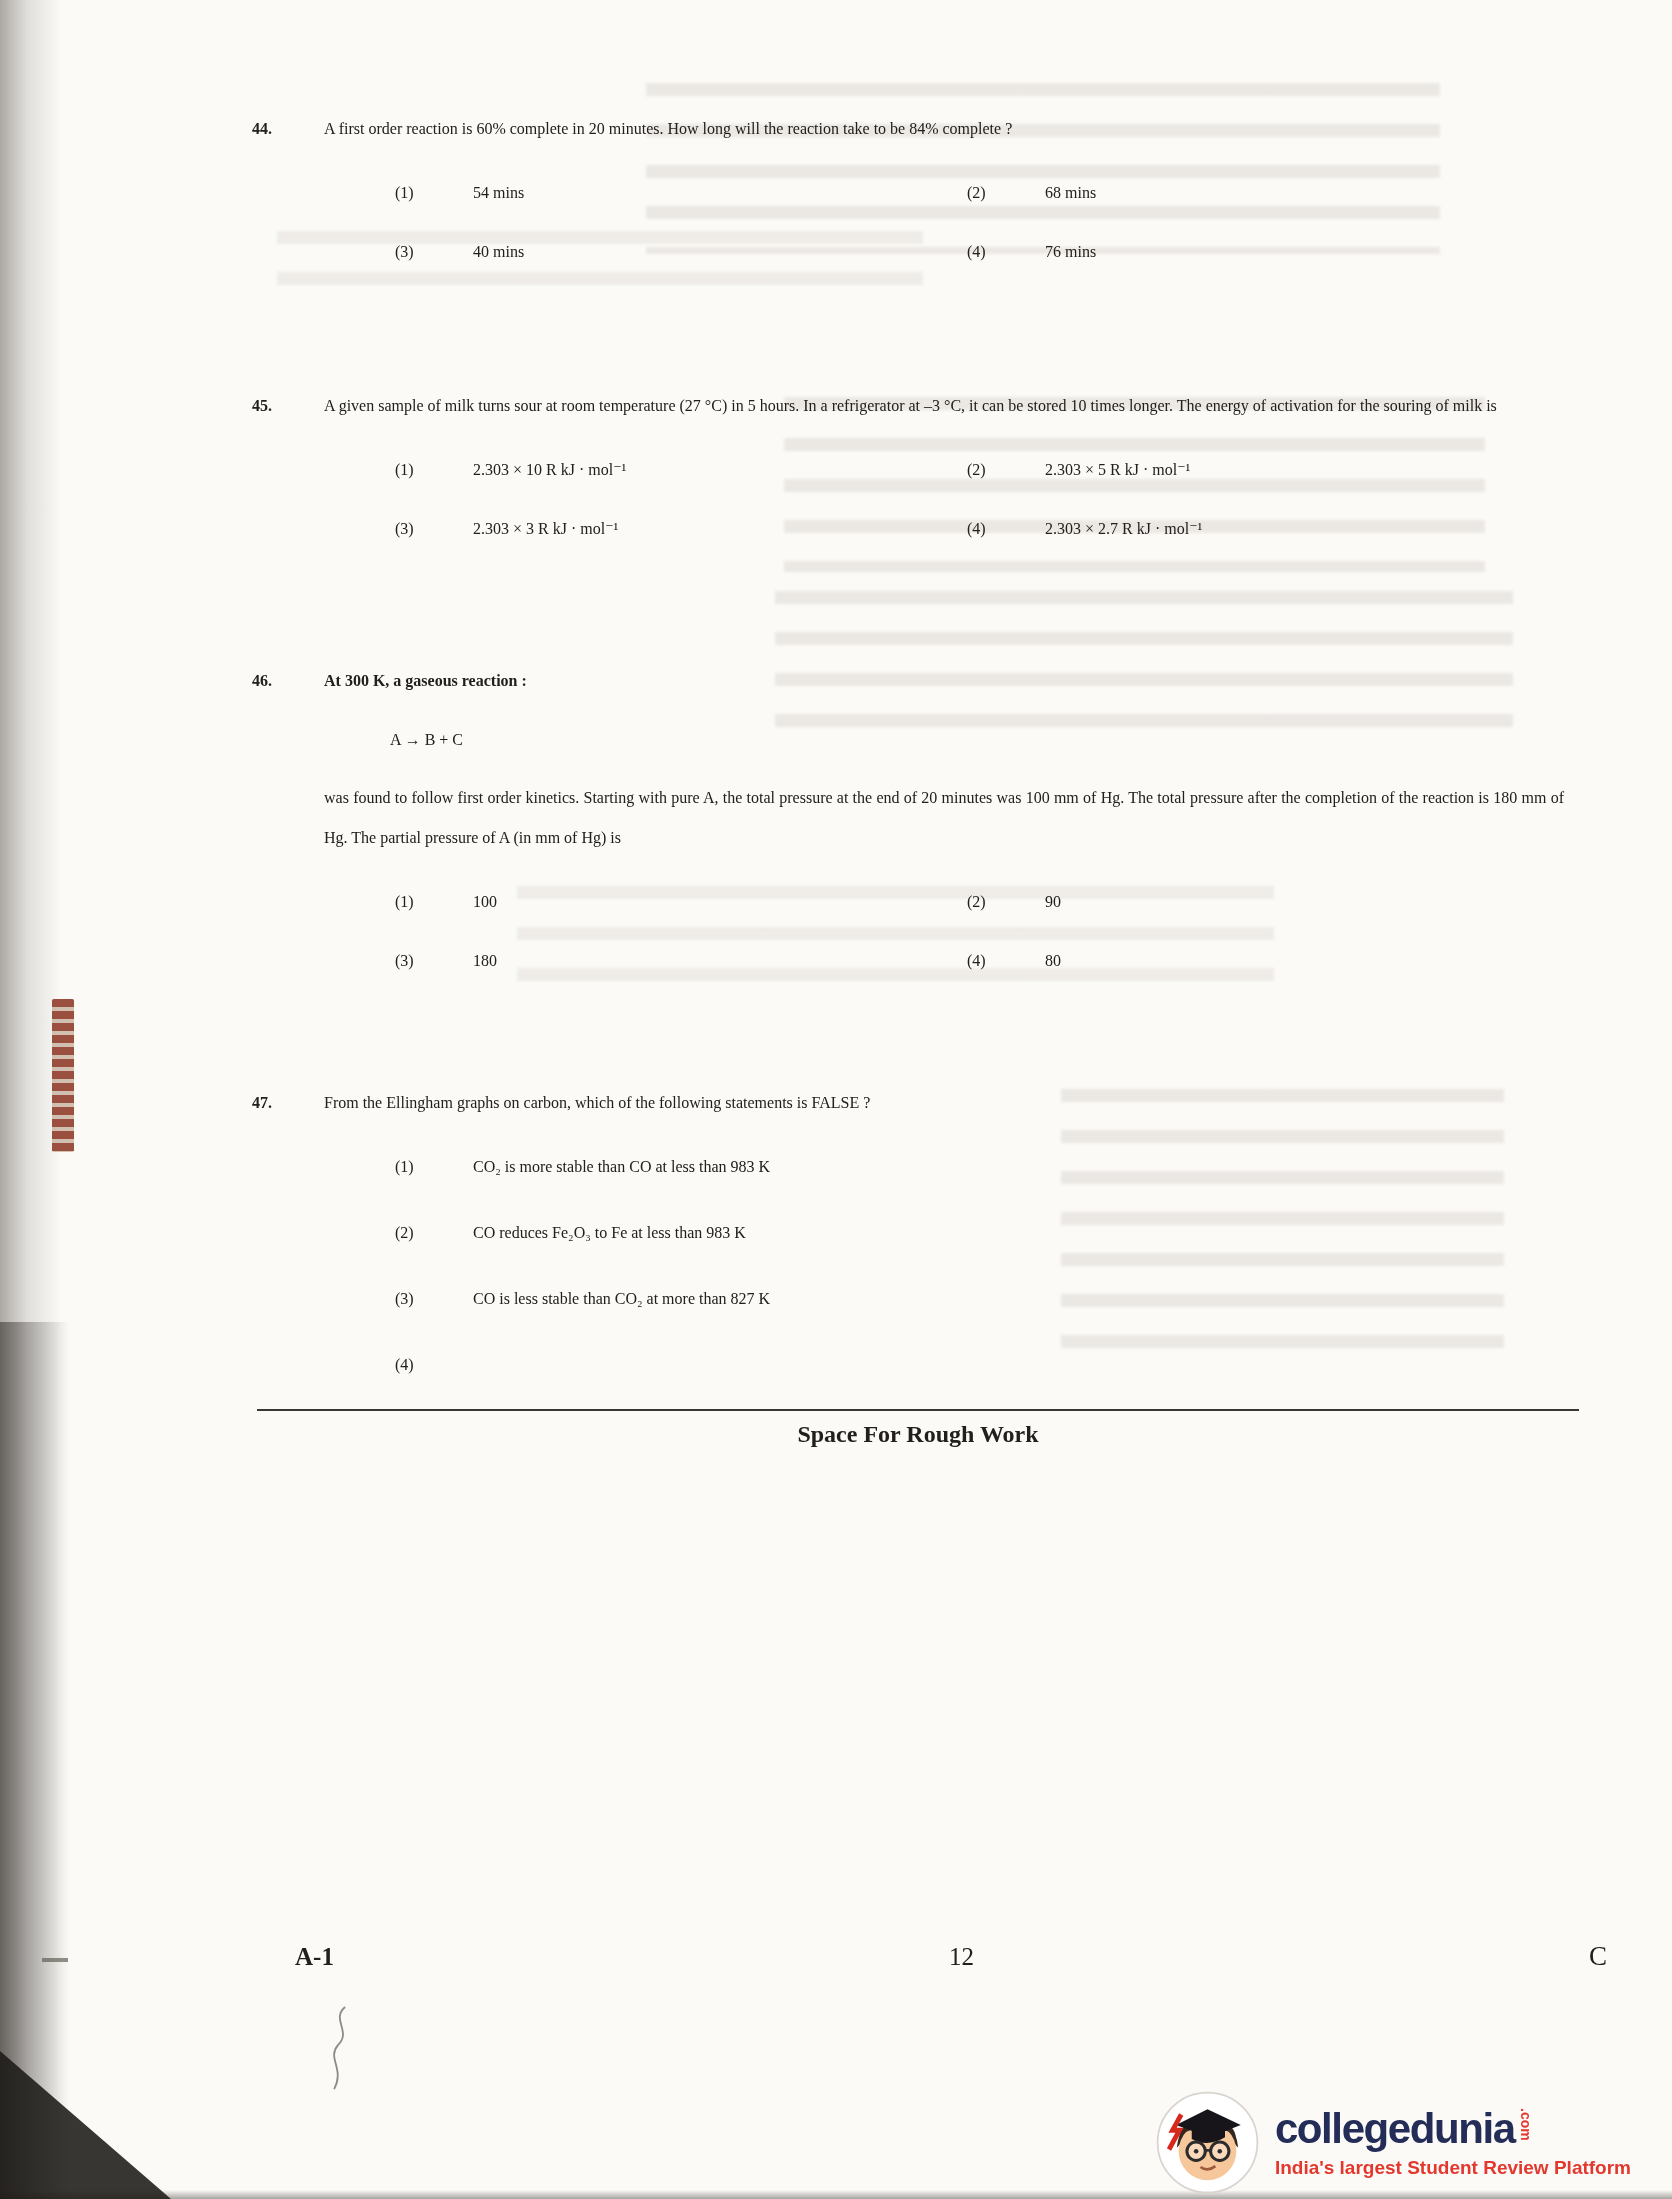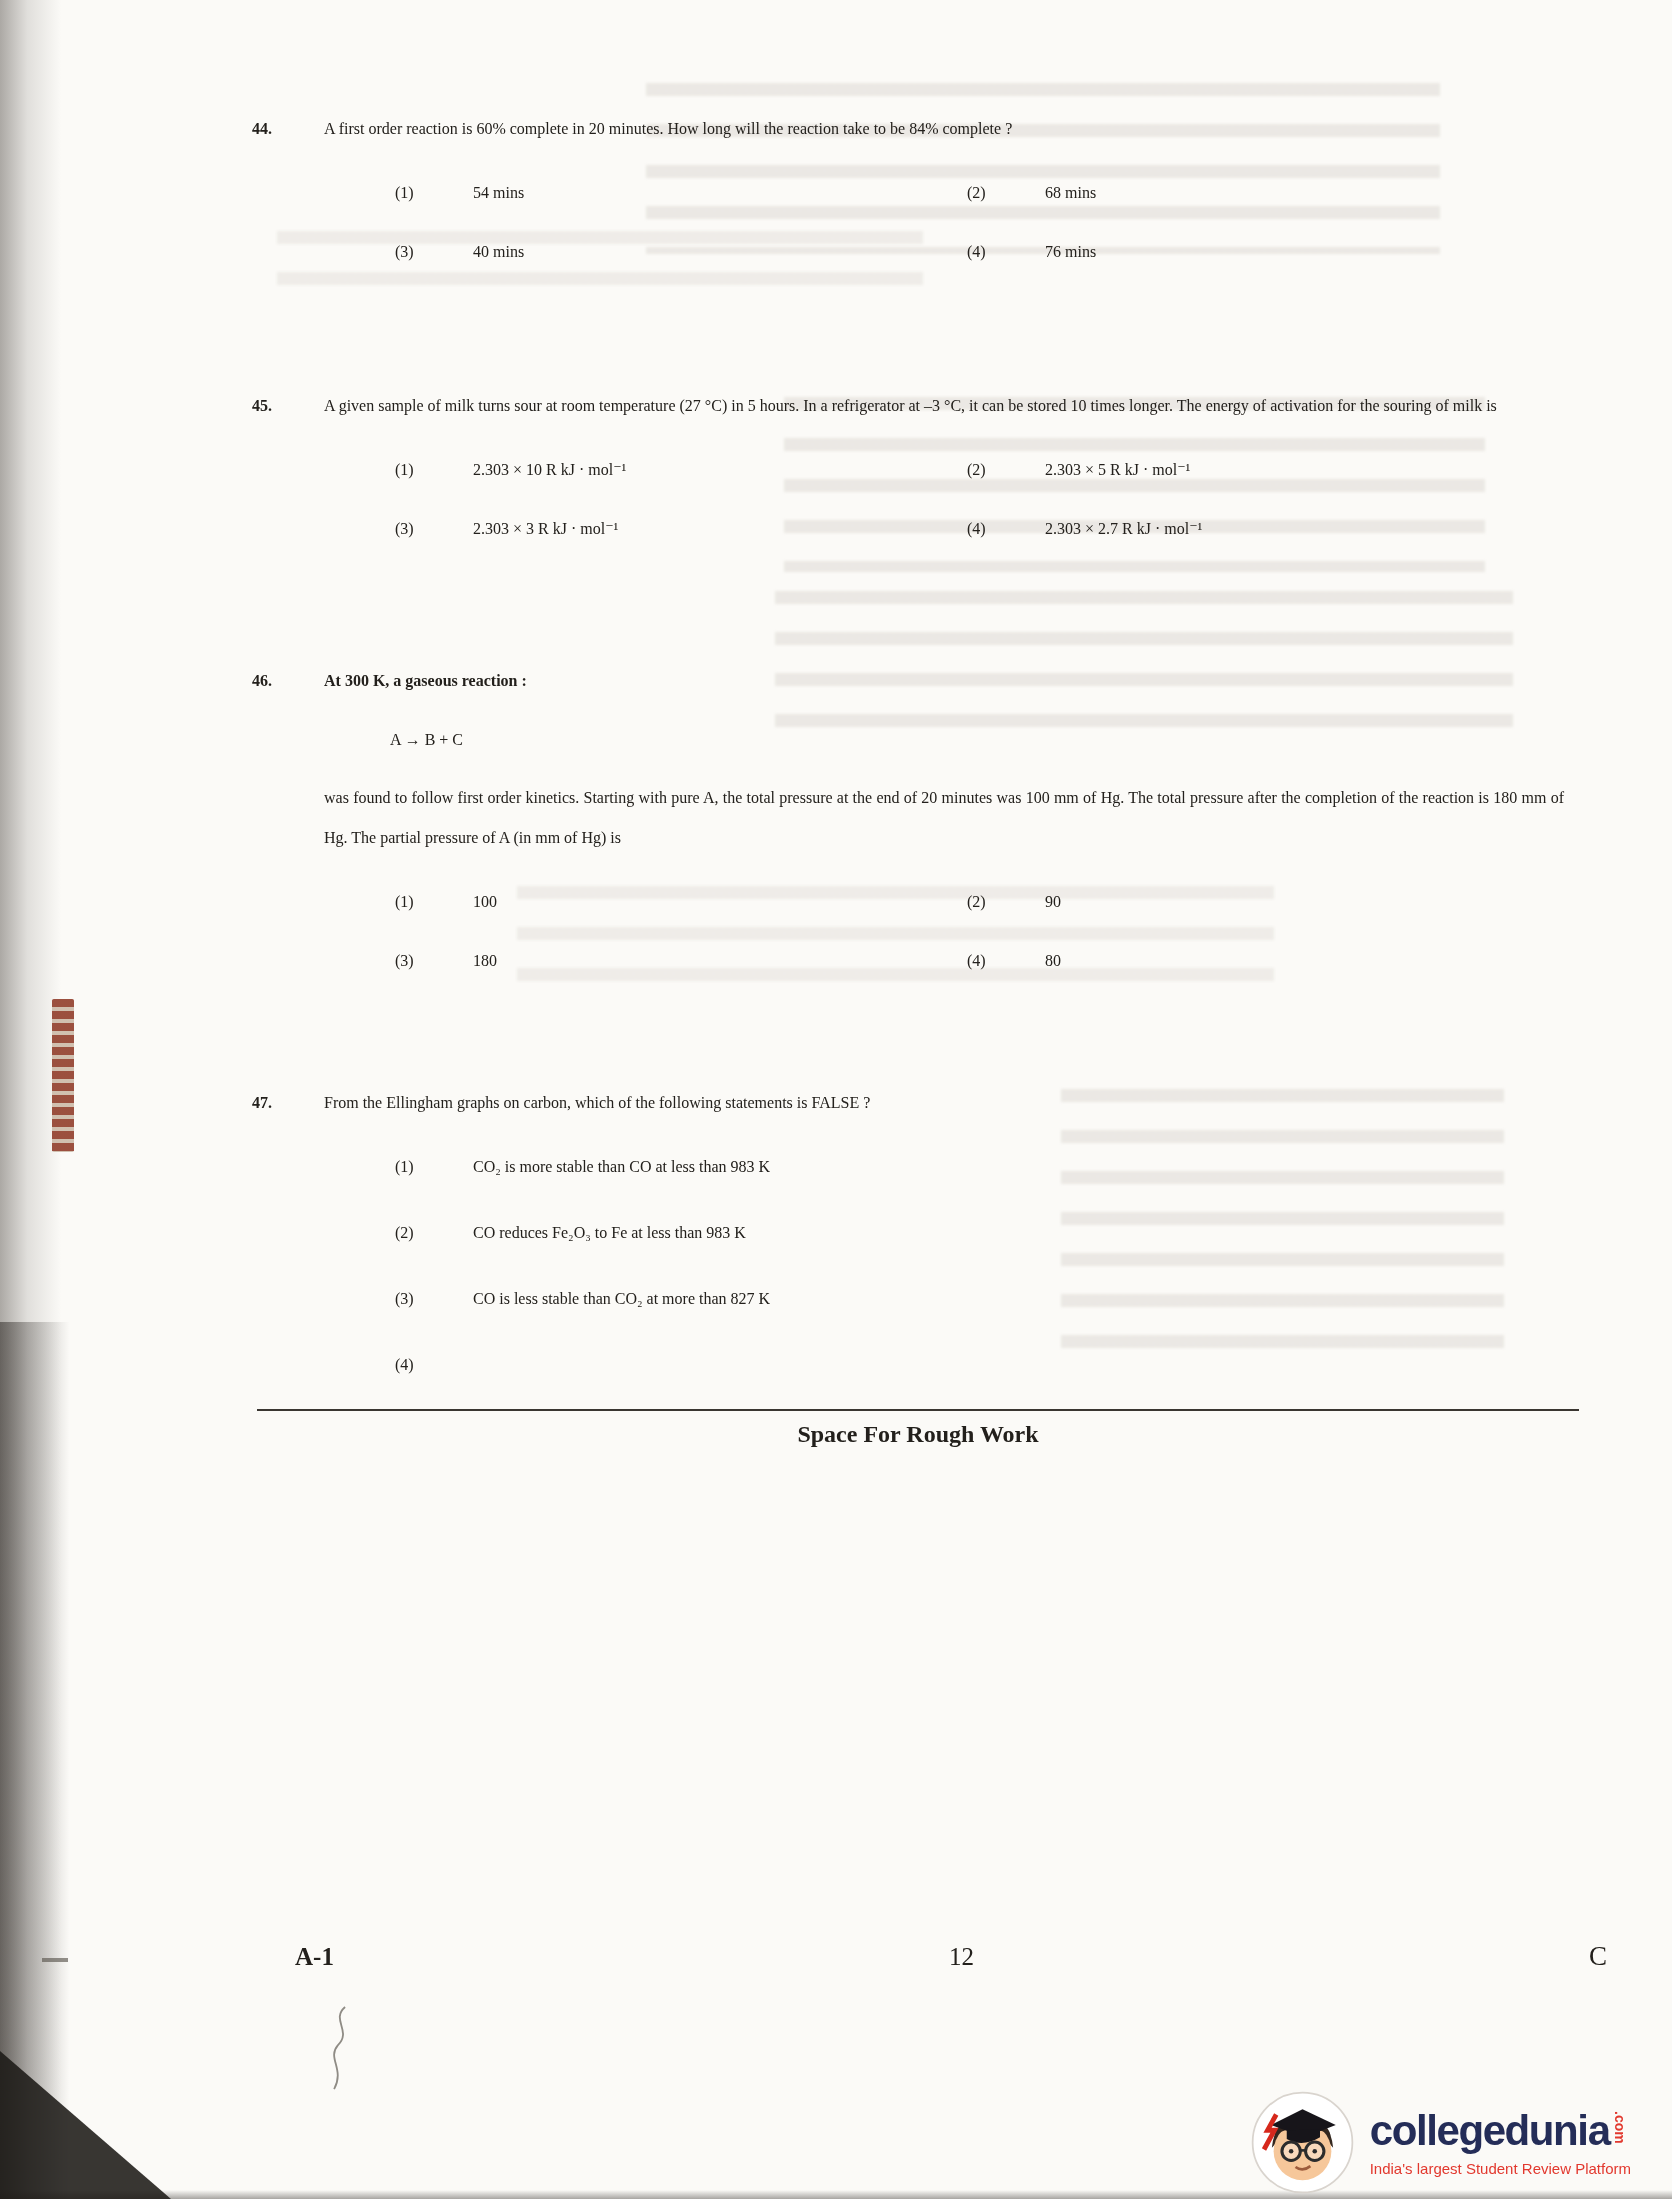--- a/index.html
+++ b/index.html
@@ -56,22 +56,22 @@
   .footer-code { font-size:27px; }
 
   
   .brandbox { position:absolute; right:41px; bottom:3.7px; display:flex; align-items:center; gap:14.8px; }
   .brand-avatar { width:105px; height:105px; }
   .brand-row { display:flex; align-items:flex-start; }
   .brand-name { font-family:"Liberation Sans",sans-serif; font-weight:700; font-size:42px;
     color:#242d58; letter-spacing:-1.4px; line-height:1.05; }
   .brand-tld { writing-mode:vertical-rl; font-family:"Liberation Sans",sans-serif; font-size:14px;
     color:#e2382e; font-weight:700; margin-left:2.8px; margin-top:1.8px; }
-  .brand-tagline { font-family:"Liberation Sans",sans-serif; font-size:15px; color:#e2382e;
-    font-weight:400; margin-top:6.5px; }
+  .brand-tagline { font-family:"Liberation Sans",sans-serif; font-size:19px; color:#e2382e;
+    font-weight:700; margin-top:6.5px; }
 </style>
 </head>
 <body>
 
 <div class="page">
 
   <div class="bleed b1"></div>
   <div class="bleed b2"></div>
   <div class="bleed b3"></div>
   <div class="bleed b4"></div>

